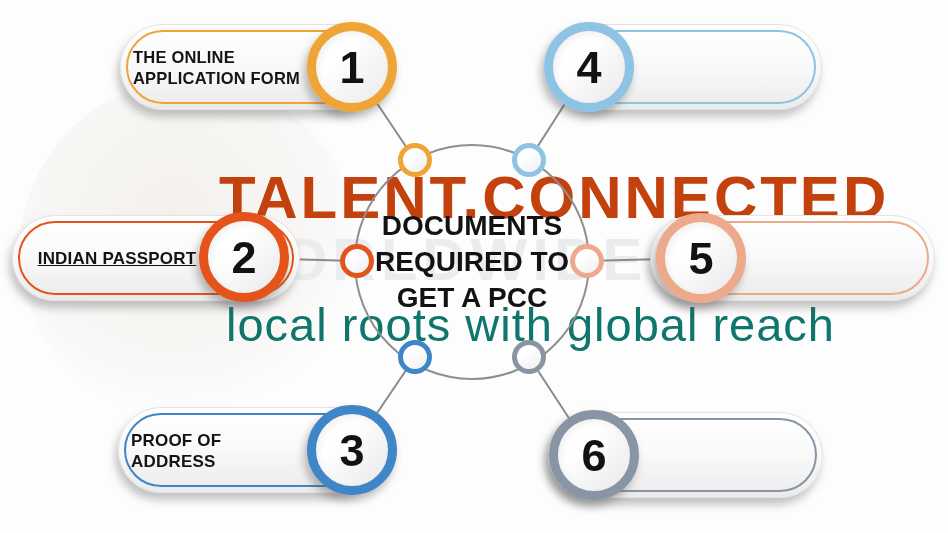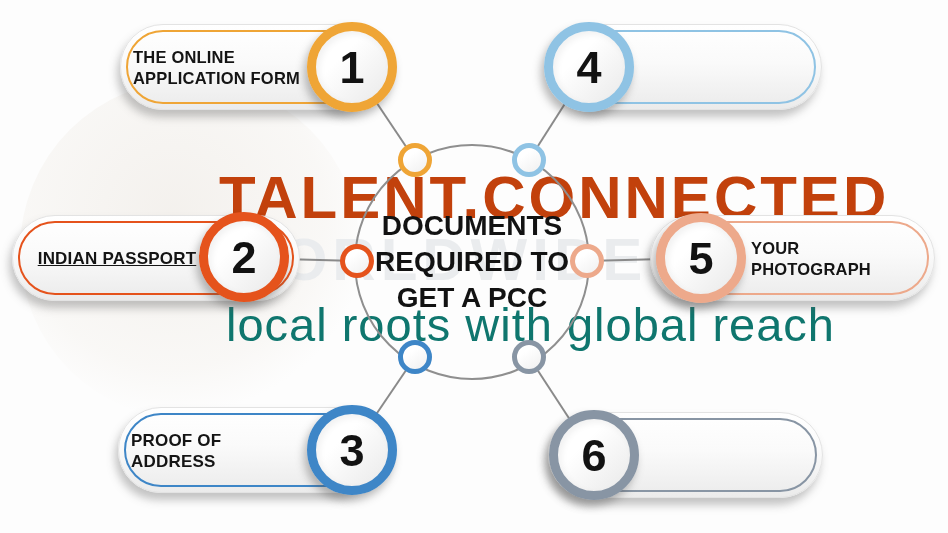--- a/index.html
+++ b/index.html
@@ -152,21 +152,20 @@
       <div class="pill-ring"></div>
     </div>
     <div class="num c4">
       <span class="numtext">4</span>
     </div>
   </div>
 
   <div style="--c: #EDA98B;">
     <div class="pill p5">
       <div class="pill-ring"></div>
-      <div class="pill-label lab5">YOUR PHOTOGRAPH</div>
     </div>
     <div class="num c5">
       <span class="numtext">5</span>
     </div>
   </div>
 
   <div style="--c: #8895A4;">
     <div class="pill p6">
       <div class="pill-ring"></div>
     </div>

